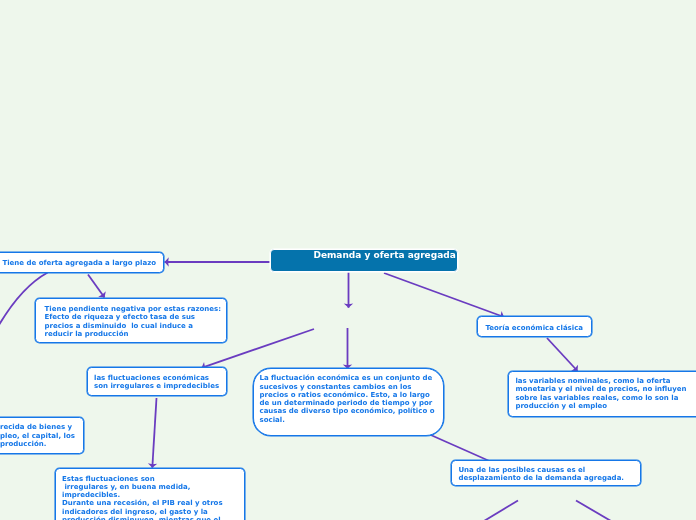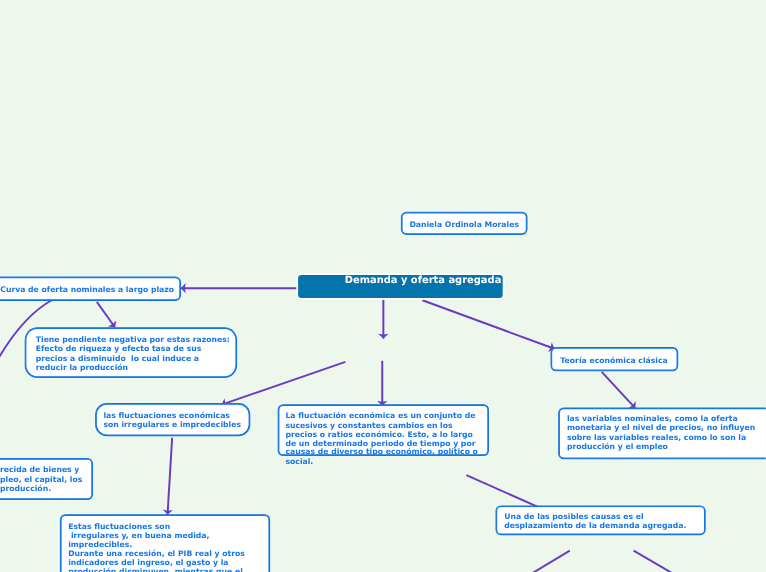--- a/index.html
+++ b/index.html
@@ -55,50 +55,47 @@
       <path marker-end="url(#arrowhead)" d="M314,329 L201.5,367.8"></path>
       <path marker-end="url(#arrowhead)" d="M347.5,328 L347.5,368.8"></path>
       <path marker-end="url(#arrowhead)" d="M547,338 L577.5,371"></path>
       <path marker-end="url(#arrowhead)" d="M156.5,398 L152.3,467.8"></path>
       <path marker-end="url(#arrowhead)" d="M424,432 L511.5,470.8"></path>
       <path d="M518,500.5 L484,521"></path>
       <path d="M576,500.5 L611,521"></path>
     </g>
   </svg>
 
-  <div class="node ctr" style="left:365px;top:193px;width:114px;height:19.8px;padding-top:6.1px;">
-    <span class="txt">Daniela Ordinola Morales</span>
-  </div>
 
   <div class="node root ctr" style="left:270.1px;top:249.2px;width:188px;height:23.2px;padding-left:41px;">
     <span class="txt">Demanda y oferta agregada</span>
   </div>
 
   <div class="node ctr" style="left:-5px;top:252.1px;width:168.5px;height:21.4px;padding-top:6.3px;">
-    <span class="txt">Curva de oferta nominales a largo plazo</span>
+    <span class="txt">Tiene de oferta agregada a largo plazo</span>
   </div>
 
-  <div class="node" style="left:23px;top:298px;width:192px;height:45px;padding:6px 0 0 8.5px;border-radius:11px;">
+  <div class="node" style="left:35px;top:298px;width:192px;height:45px;padding:6px 0 0 8.5px;">
     <span class="txt">Tiene pendiente negativa por estas razones:
 Efecto de riqueza y efecto tasa de sus
 precios a disminuido  lo cual induce a
 reducir la producción</span>
   </div>
 
 
-  <div class="node ctr" style="left:477px;top:316.3px;width:114.5px;height:20.4px;padding-top:6.6px;margin-left:24px;">
+  <div class="node ctr" style="left:477px;top:316.3px;width:114.5px;height:20.4px;padding-top:6.6px;">
     <span class="txt">Teoría económica clásica</span>
   </div>
 
-  <div class="node" style="left:87px;top:367.2px;width:140.3px;height:28.4px;padding:5.4px 0 0 6px;border-radius:10px;">
+  <div class="node" style="left:87px;top:367.2px;width:140.3px;height:28.4px;padding:5.4px 0 0 6px;">
     <span class="txt">las fluctuaciones económicas
 son irregulares e impredecibles</span>
   </div>
 
-  <div class="node" style="left:253px;top:367.8px;width:190.5px;height:46px;padding:5.5px 0 0 5.5px;">
+  <div class="node" style="left:253px;top:367.8px;width:190.5px;height:68px;padding:5.5px 0 0 5.5px;border-radius:18px;">
     <span class="txt">La fluctuación económica es un conjunto de
 sucesivos y constantes cambios en los
 precios o ratios económico. Esto, a lo largo
 de un determinado periodo de tiempo y por
 causas de diverso tipo económico, político o
 social.</span>
   </div>
 
   <div class="node" style="left:507.5px;top:370.5px;width:201px;height:46px;padding:5.5px 0 0 6.9px;">
     <span class="txt">las variables nominales, como la oferta

